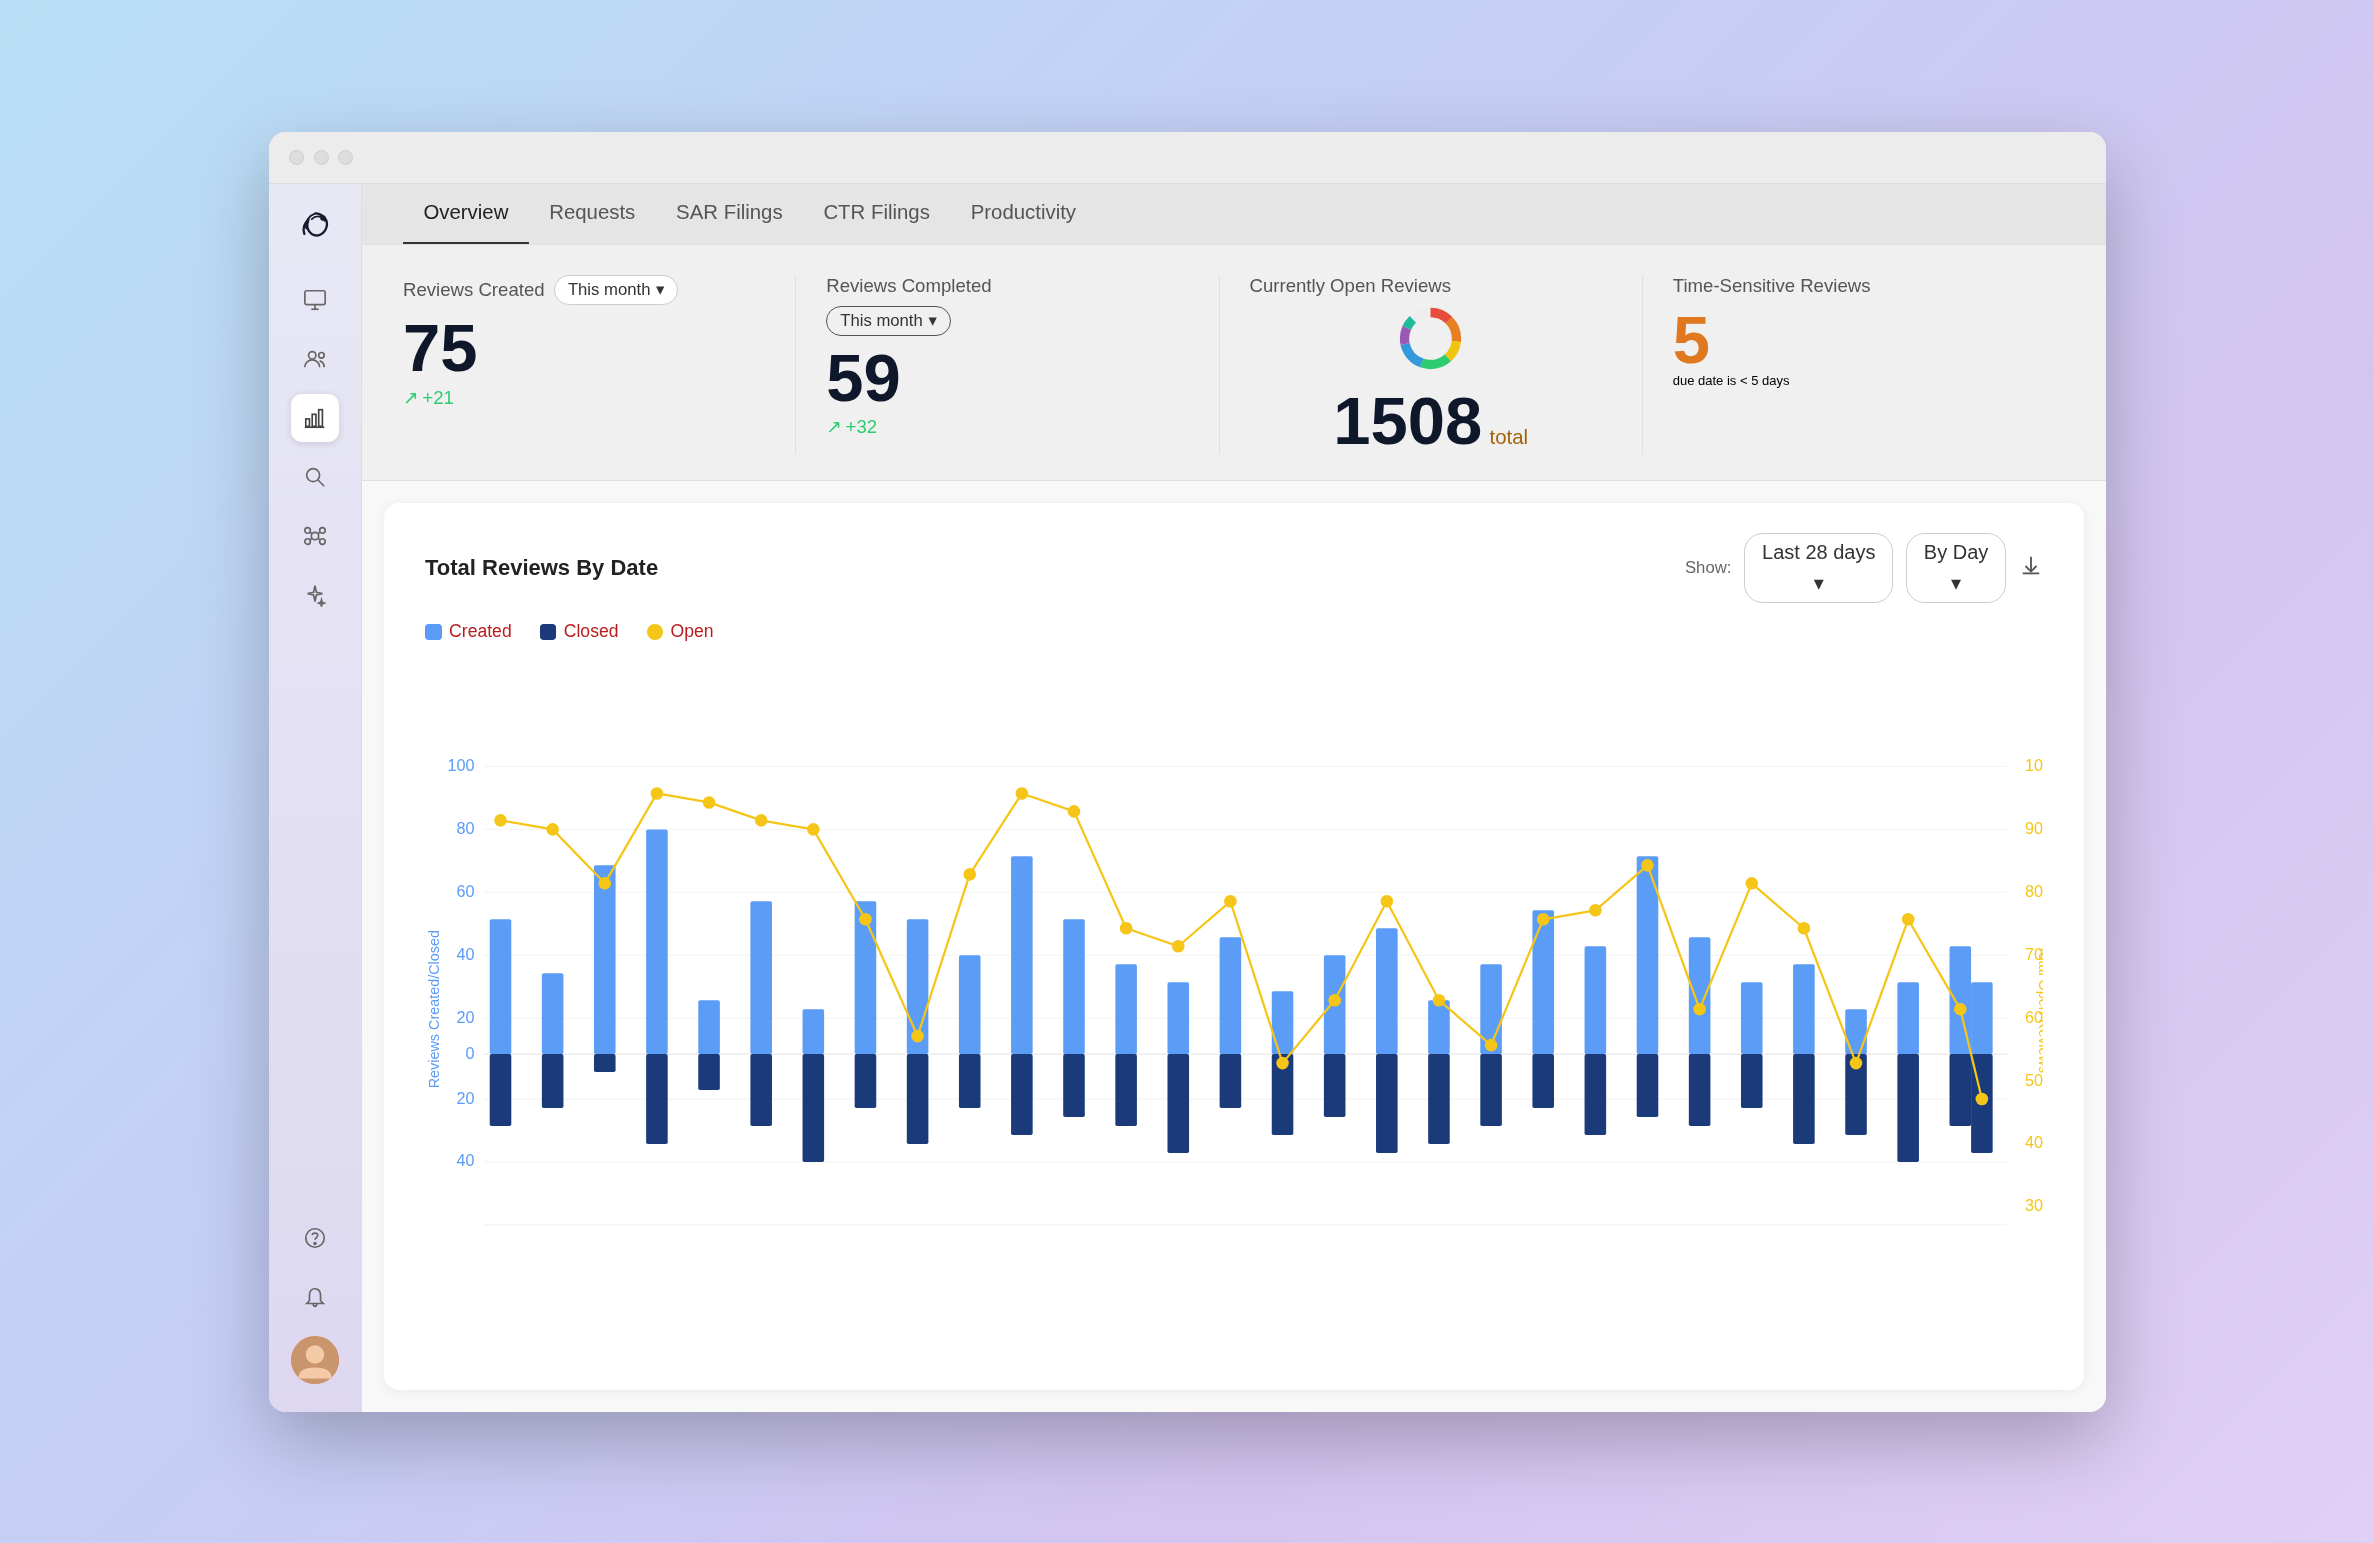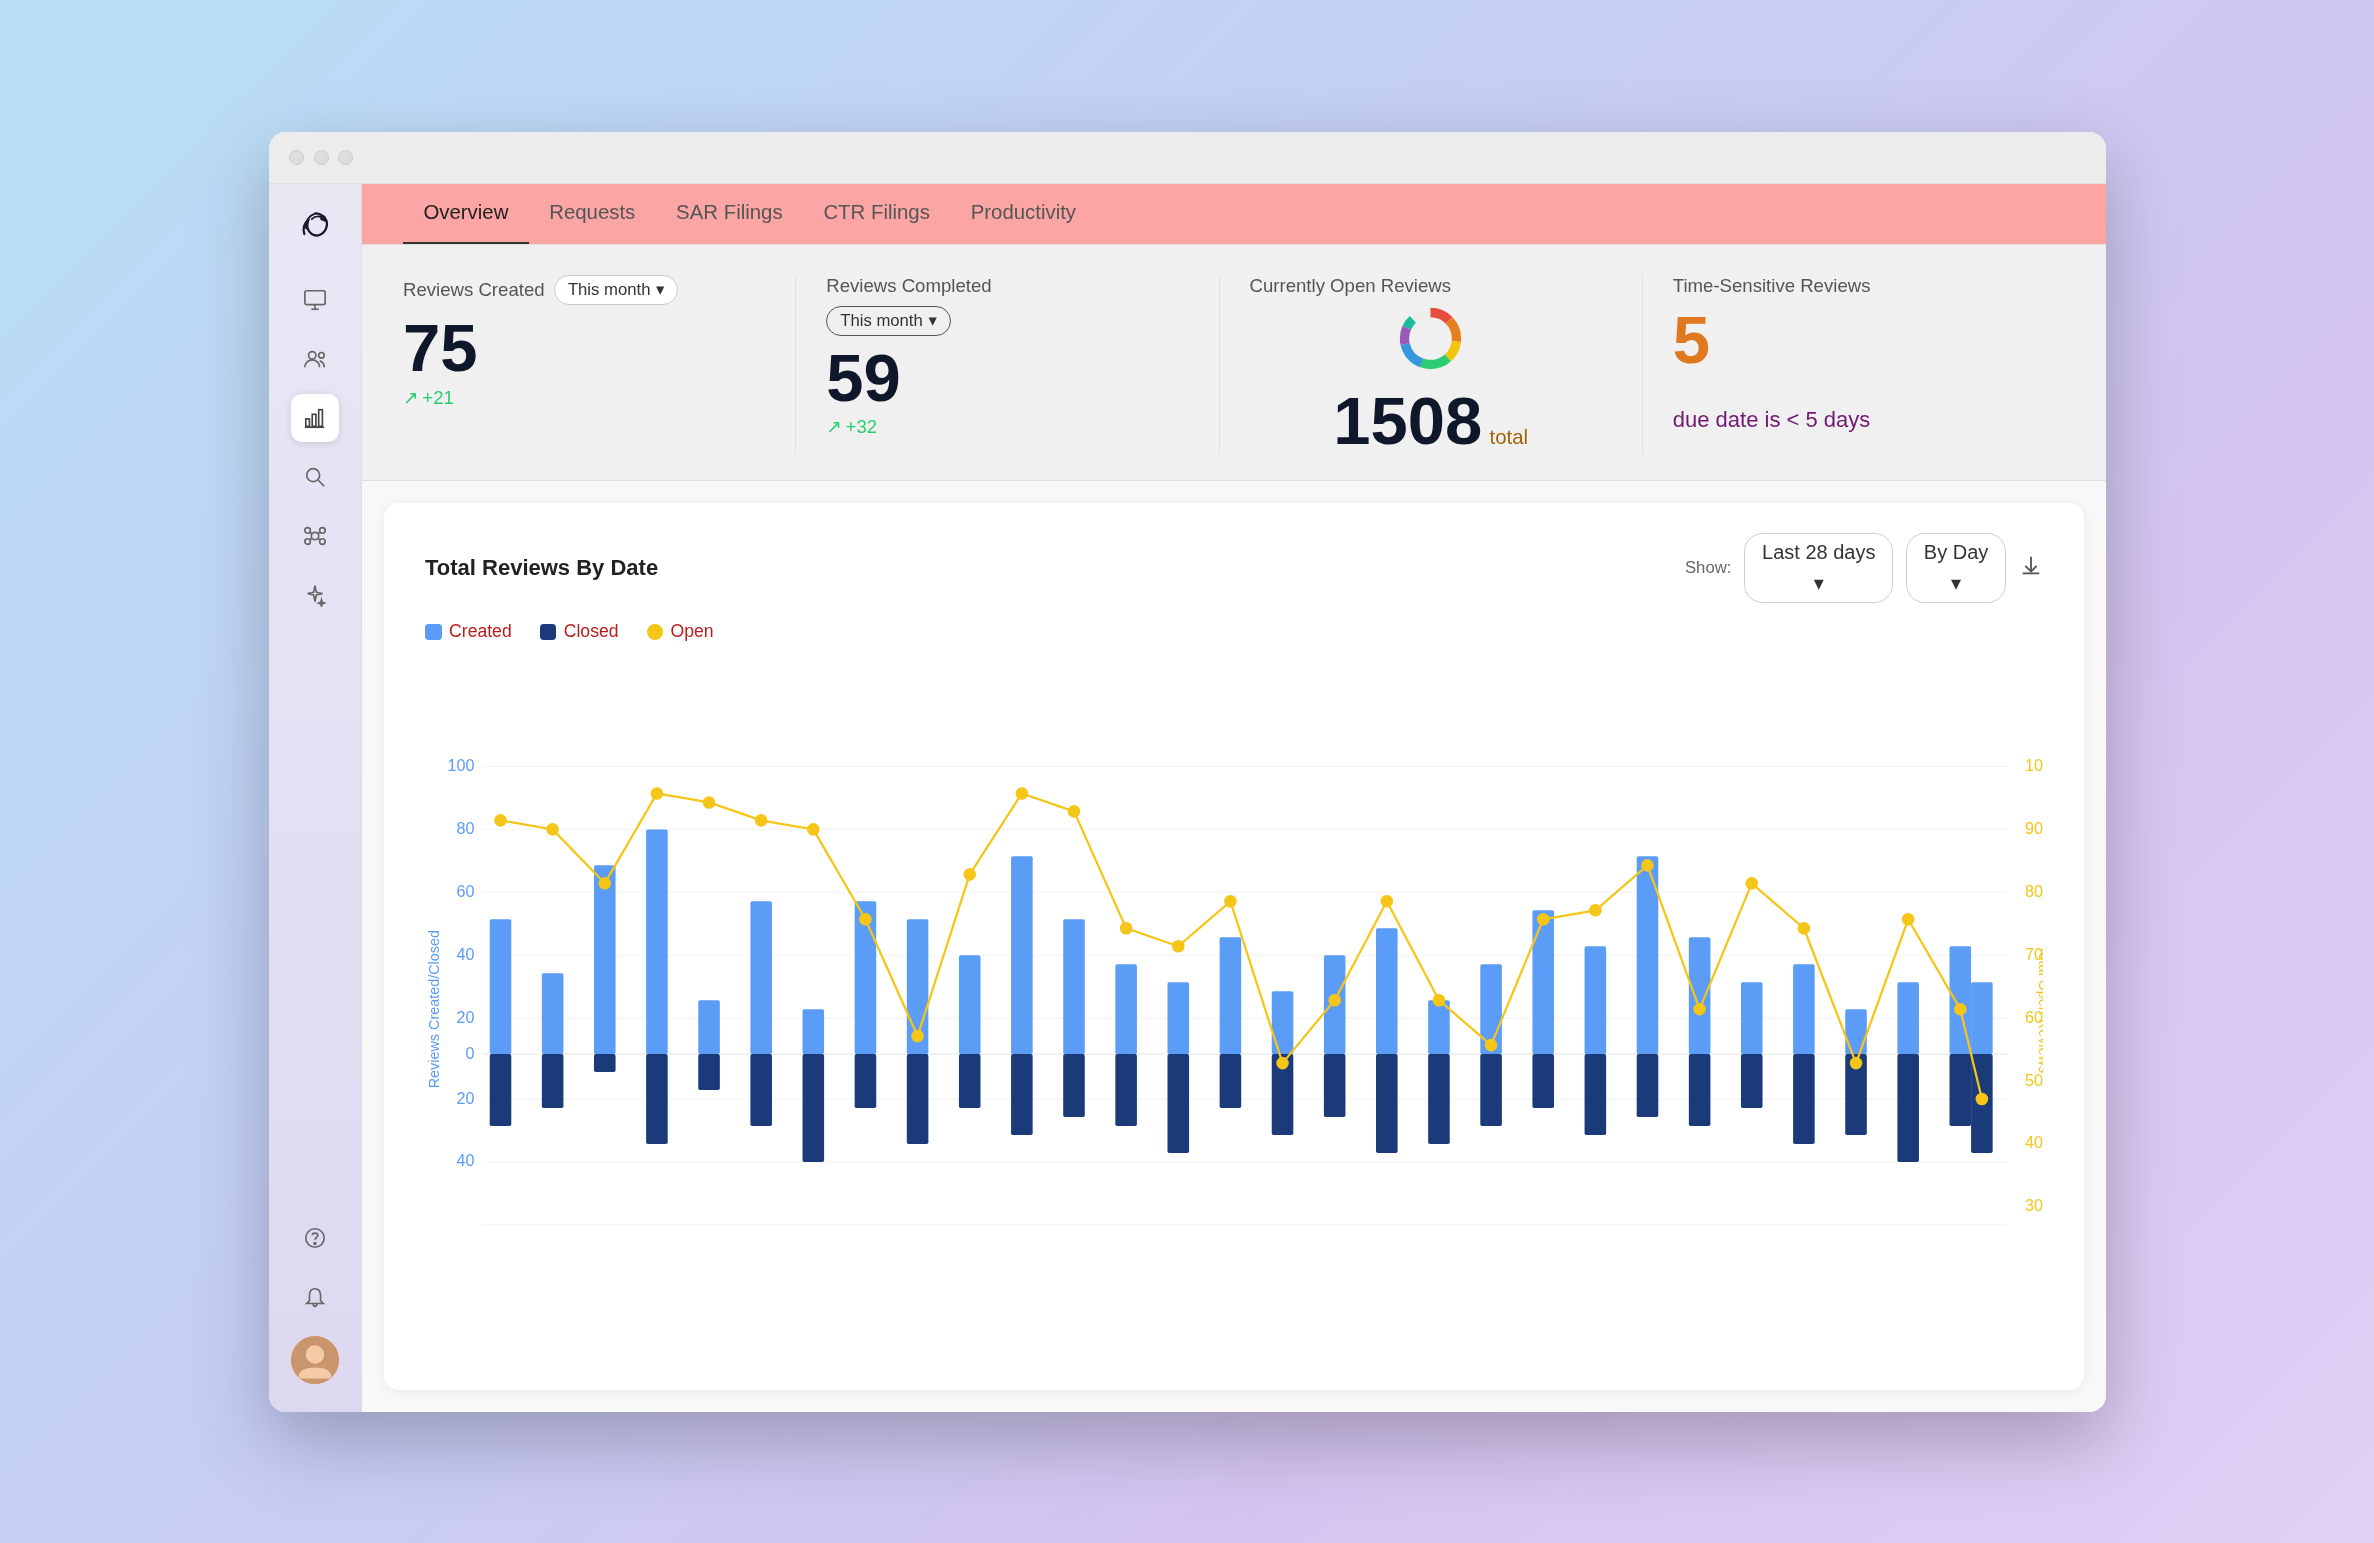--- a/index.html
+++ b/index.html
@@ -98,21 +98,21 @@
     
     .main-content {
       flex: 1;
       display: flex;
       flex-direction: column;
       background: #f8f8f8;
       overflow: hidden;
     }
     
     .top-nav {
-      background: #fca5a5;
+      background: #e5e5e5;
       padding: 0 41px;
       display: flex;
       align-items: center;
       gap: 0;
       border-bottom: 0.9px solid #e0e0e0;
       height: 61px;
       flex-shrink: 0;
     }
     .nav-tab {
       padding: 0 20.4px;
@@ -193,23 +193,22 @@
       display: flex;
       align-items: center;
       gap: 3.7px;
       margin-top: 5.6px;
     }
     .stat-total {
       font-size: 20.4px;
       color: #a16207;
     }
     .stat-sub {
-      font-size: 22px;
-      color: #701a75;
-      margin-top: 34px;
+      font-size: 13px;
+      color: #000000;
     }
     .donut-area {
       display: flex;
       align-items: center;
       gap: 16.7px;
       flex-direction: column;
     }
     .donut {
       width: 65px; height: 65px;
     }

